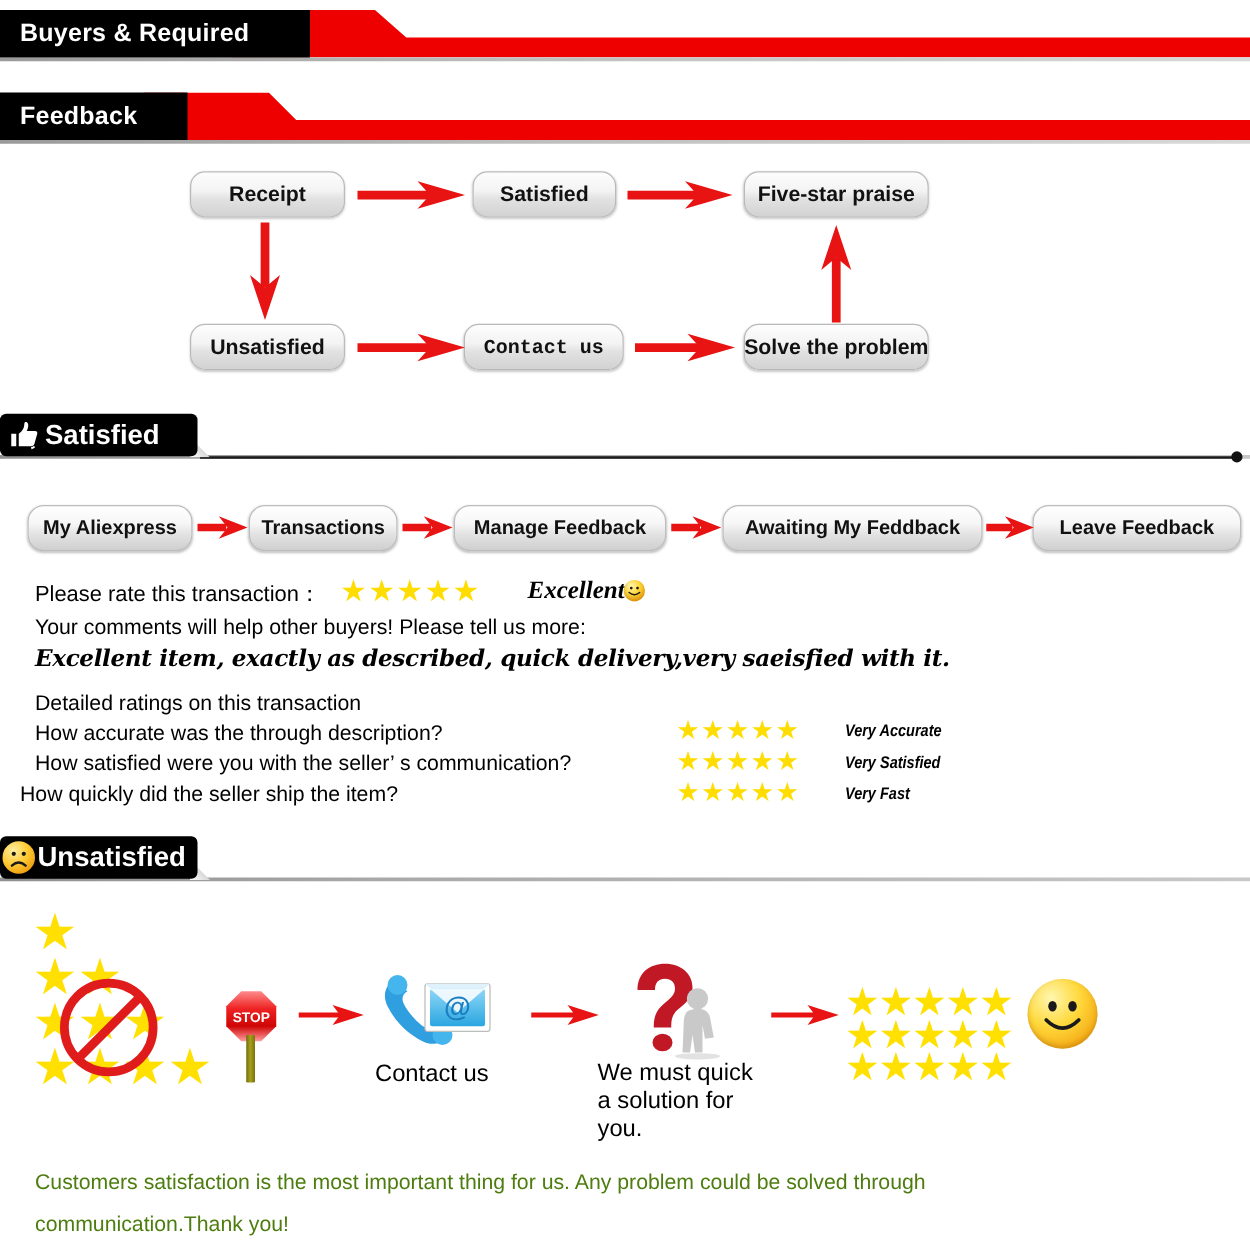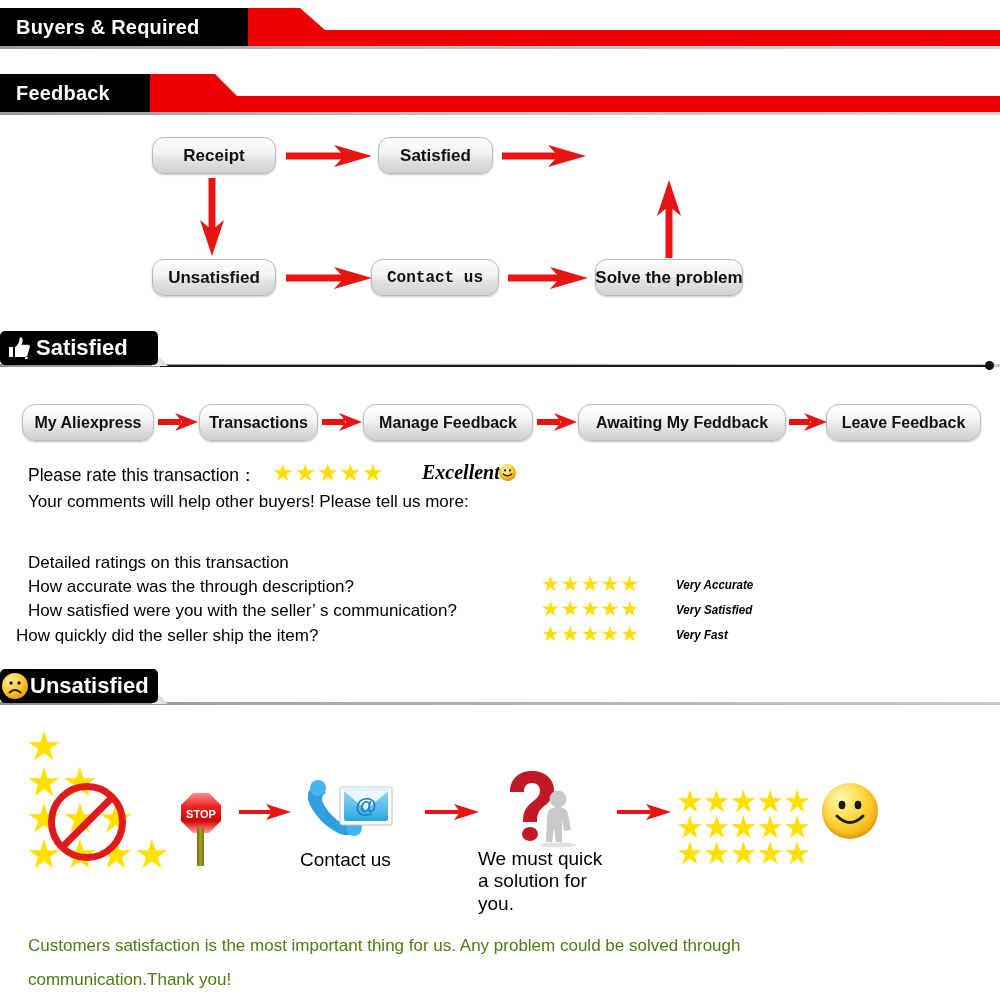--- a/index.html
+++ b/index.html
@@ -143,20 +143,23 @@
     </div>
     <div class="greyline" style="top:38px;"></div>
   </div>
 
   <div class="pill" style="left:152px;top:137px;width:124px;height:37px;">
     <span>Receipt</span>
   </div>
   <div class="pill" style="left:378px;top:137px;width:115px;height:37px;">
     <span>Satisfied</span>
   </div>
+  <div class="pill" style="left:595px;top:137px;width:148px;height:37px;">
+    <span>Five-star praise</span>
+  </div>
 
   <div class="pill" style="left:152px;top:259px;width:124px;height:37px;">
     <span>Unsatisfied</span>
   </div>
   <div class="pill mono" style="left:371px;top:259px;width:128px;height:37px;">
     <span>Contact us</span>
   </div>
   <div class="pill" style="left:595px;top:259px;width:148px;height:37px;">
     <span>Solve the problem</span>
   </div>
@@ -204,21 +207,21 @@
   </div>
   <div class="navpill" style="left:199px;top:404px;width:119px;height:37px;">
     <span>Transactions</span>
   </div>
   <div class="navpill" style="left:578px;top:404px;width:208px;height:37px;">
     <span>Awaiting My Feddback</span>
   </div>
   <div class="navpill" style="left:363px;top:404px;width:170px;height:37px;">
     <span>Manage Feedback</span>
   </div>
-  <div class="navpill" style="left:826px;top:404px;width:155px;height:37px;">
+  <div class="navpill" style="left:826px;top:404px;width:167px;height:37px;">
     <span>Leave Feedback</span>
   </div>
 
   <svg class="arrow-h" style="left:157px;top:411px;width:42px;height:22px;" viewBox="0 0 42 22">
     <path d="M1,11 L24,11" stroke="#e81313" stroke-width="6"></path>
       <path d="M18,2 L41,11 L18,20 L25,11 Z" fill="#e81313"></path>
   </svg>
   <svg class="arrow-h" style="left:321px;top:411px;width:42px;height:22px;" viewBox="0 0 42 22">
     <path d="M1,11 L24,11" stroke="#e81313" stroke-width="6"></path>
       <path d="M18,2 L41,11 L18,20 L25,11 Z" fill="#e81313"></path>
@@ -237,20 +240,21 @@
   <div class="txt serif-it" style="left:422px;top:461px;font-size:20px;">Excellent</div>
   <div class="emoji-smile" style="left:499px;top:464px;width:17px;height:17px;">
     <svg width="17" height="17" viewBox="0 0 17 17">
       <circle cx="6" cy="6.4" r="1.1" fill="#1a1a1a"></circle>
       <circle cx="11" cy="6.4" r="1.1" fill="#1a1a1a"></circle>
       <path d="M4.3,10 Q8.5,13.6 12.7,10" stroke="#1a1a1a" stroke-width="1.2" fill="none" stroke-linecap="round"></path>
     </svg>
   </div>
 
   <div class="txt t17" style="left:28px;top:492px;">Your comments will help other buyers! Please tell us more:</div>
+  <div class="txt cmt" style="left:28px;top:517px;">Excellent item, exactly as described, quick delivery,very saeisfied with it.</div>
 
   <div class="txt t17" style="left:28px;top:553px;">Detailed ratings on this transaction</div>
 
   <div>
     <div class="txt t17" style="left:28px;top:577px;">How accurate was the through description?</div>
     <div class="txt stars-y" style="left:541px;top:572px;font-size:21px;">★★★★★</div>
     <div class="txt ratinglbl" style="left:676px;top:577px;">Very Accurate</div>
   </div>
   <div>
     <div class="txt t17" style="left:28px;top:601px;">How satisfied were you with the seller’ s communication?</div>

